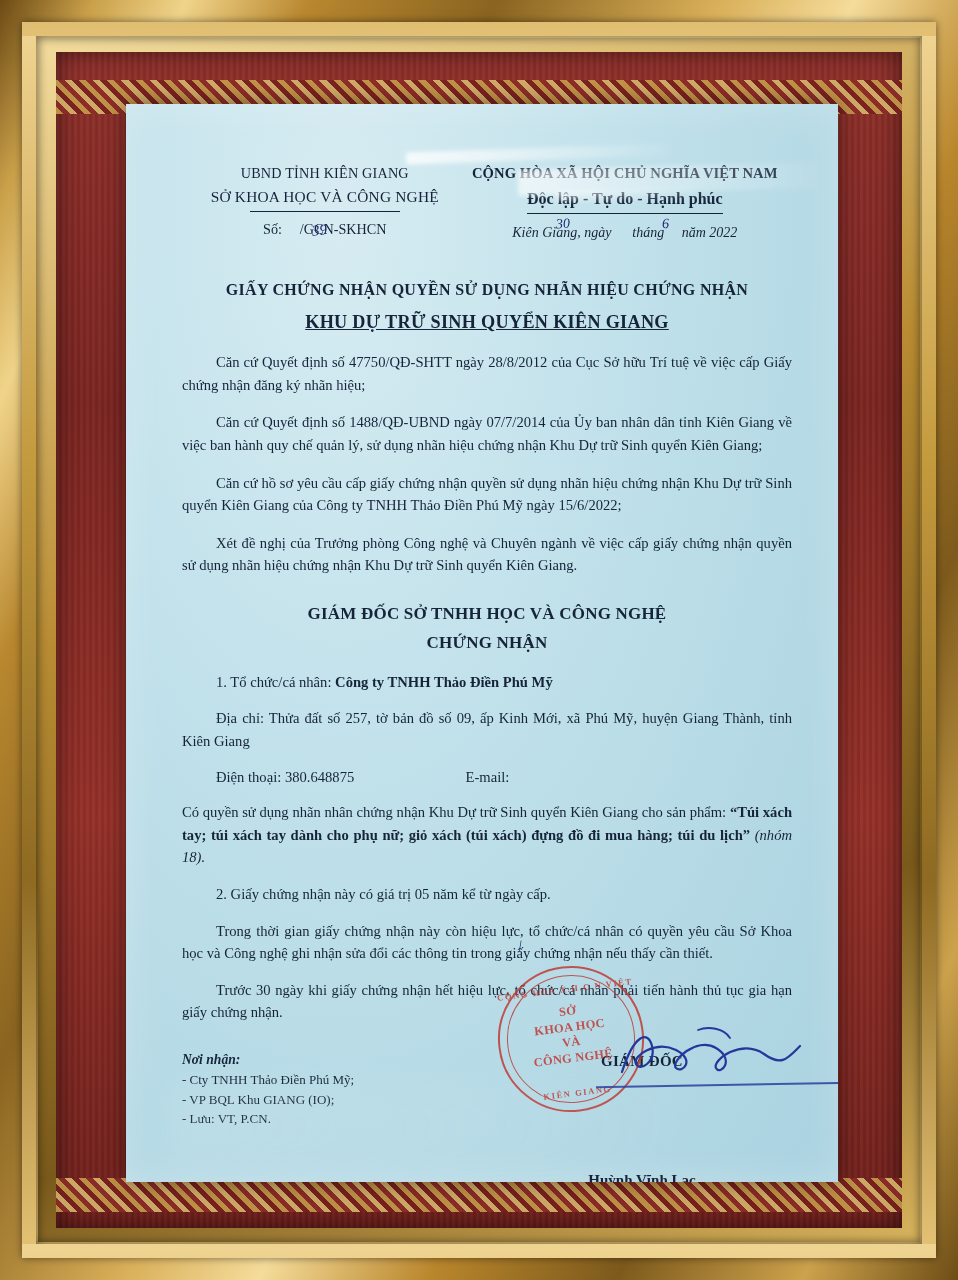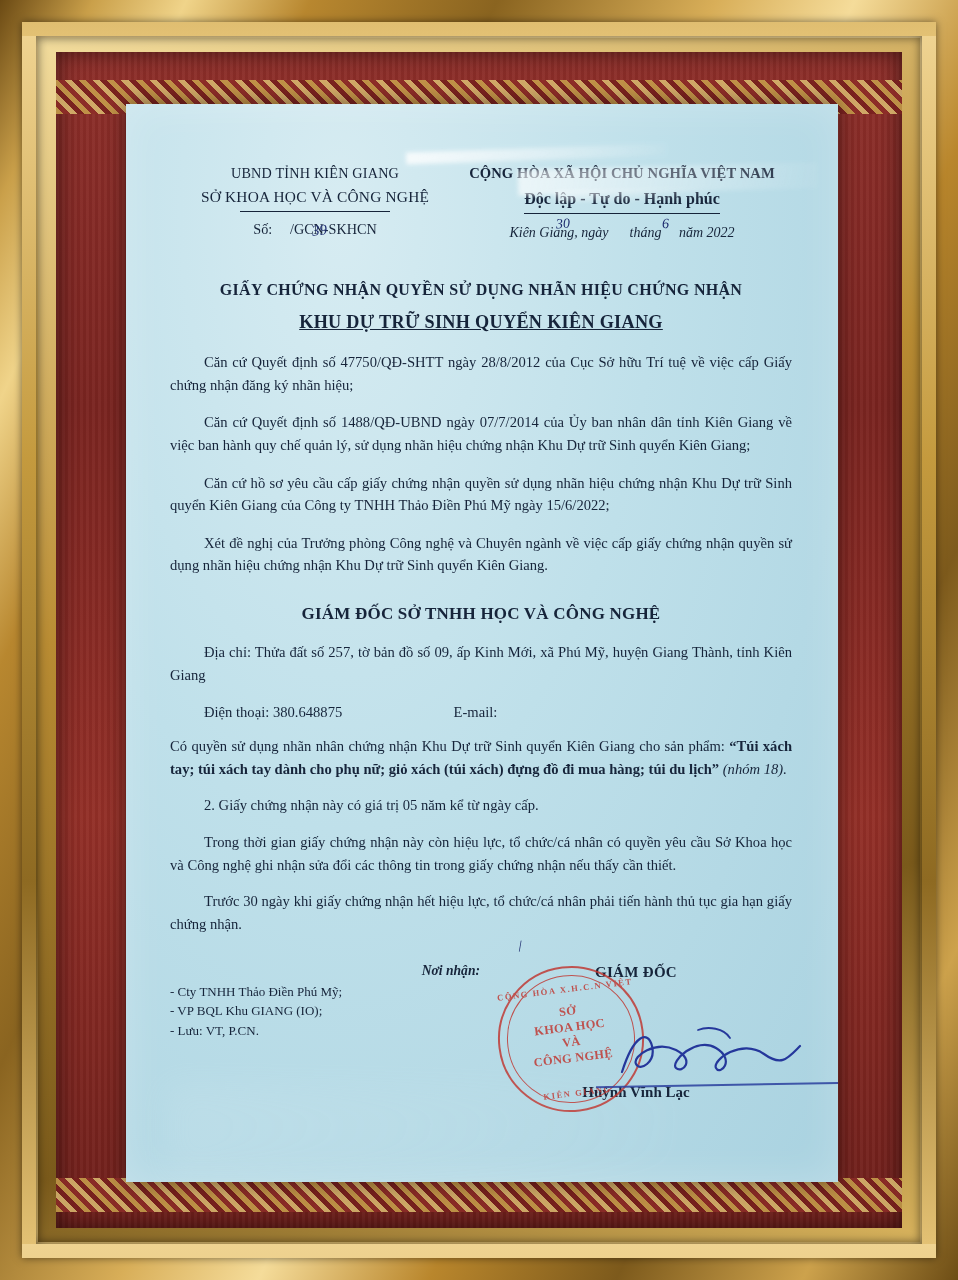--- a/index.html
+++ b/index.html
@@ -91,20 +91,21 @@
   #glare-1 { left: 280px; top: 44px; width: 260px; height: 12px; transform: rotate(-2deg); opacity: .95; }
   #glare-2 { left: 392px; top: 62px; width: 300px; height: 26px; transform: rotate(-1.5deg); opacity: .75; }
   #glare-3 { left: 430px; top: 86px; width: 160px; height: 10px; transform: rotate(-1deg); opacity: .5; }
   #glare-4 { left: 40px; top: 980px; width: 520px; height: 90px; opacity: .10; filter: blur(16px); }
 
   .doc-inner {
     position: relative;
     padding: 58px 46px 20px 44px;
     font-size: 14.6px;
     line-height: 1.55;
+    margin-left: 12px;
   }
 
   
   .header-row {
     display: flex;
     align-items: flex-start;
     justify-content: space-between;
   }
   .hdr-left { width: 270px; text-align: center; padding-left: 10px; }
   .hdr-right { width: 340px; text-align: center; }
@@ -165,21 +166,20 @@
   }
   .footer-left {
     width: 310px;
     font-size: 13px;
     line-height: 1.5;
   }
   .footer-left .noi-nhan {
     font-weight: bold;
     font-style: italic;
     font-size: 13.6px;
-    text-align: right;
   }
   .footer-right {
     flex: 1;
     text-align: center;
     position: relative;
   }
   .footer-right .gd {
     font-weight: bold;
     font-size: 15px;
     letter-spacing: .3px;
@@ -305,21 +305,26 @@
         <div class="title-1">GIẤY CHỨNG NHẬN QUYỀN SỬ DỤNG NHÃN HIỆU CHỨNG NHẬN</div>
         <div class="title-2">KHU DỰ TRỮ SINH QUYỂN KIÊN GIANG</div>
       </div>
 
       <div class="para">Căn cứ Quyết định số 47750/QĐ-SHTT ngày 28/8/2012 của Cục Sở hữu Trí tuệ về việc cấp Giấy chứng nhận đăng ký nhãn hiệu;</div>
       <div class="para">Căn cứ Quyết định số 1488/QĐ-UBND ngày 07/7/2014 của Ủy ban nhân dân tỉnh Kiên Giang về việc ban hành quy chế quản lý, sử dụng nhãn hiệu chứng nhận Khu Dự trữ Sinh quyển Kiên Giang;</div>
       <div class="para">Căn cứ hồ sơ yêu cầu cấp giấy chứng nhận quyền sử dụng nhãn hiệu chứng nhận Khu Dự trữ Sinh quyển Kiên Giang của Công ty TNHH Thảo Điền Phú Mỹ ngày 15/6/2022;</div>
       <div class="para">Xét đề nghị của Trưởng phòng Công nghệ và Chuyên ngành về việc cấp giấy chứng nhận quyền sử dụng nhãn hiệu chứng nhận Khu Dự trữ Sinh quyển Kiên Giang.</div>
 
       <div class="center-bold">GIÁM ĐỐC SỞ TNHH HỌC VÀ CÔNG NGHỆ</div>
-
+      <div class="center-bold second">CHỨNG NHẬN</div>
+
+      <div class="item">
+        <span>1. Tổ chức/cá nhân:</span>
+        <b>Công ty TNHH Thảo Điền Phú Mỹ</b>
+      </div>
 
       <div class="item">
         <span>Địa chỉ:</span>
         <span>Thửa đất số 257, tờ bản đồ số 09, ấp Kinh Mới, xã Phú Mỹ, huyện Giang Thành, tỉnh Kiên Giang</span>
       </div>
 
       <div class="item">
         <span>Điện thoại:</span>
         <span>380.648875</span>
         <span class="email-gap"></span>

